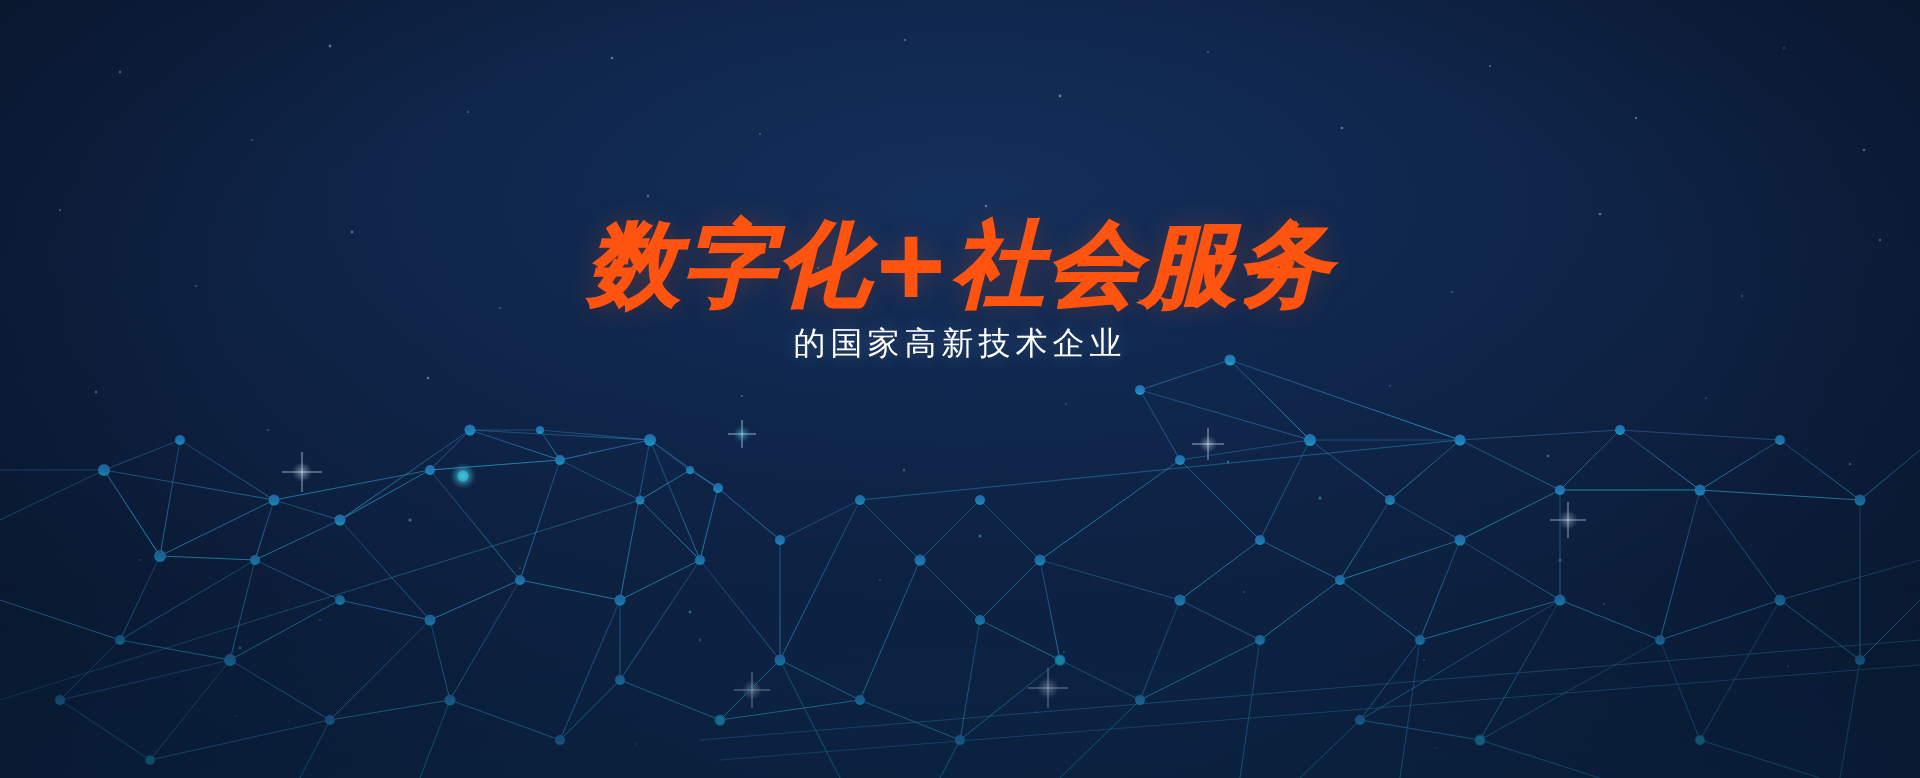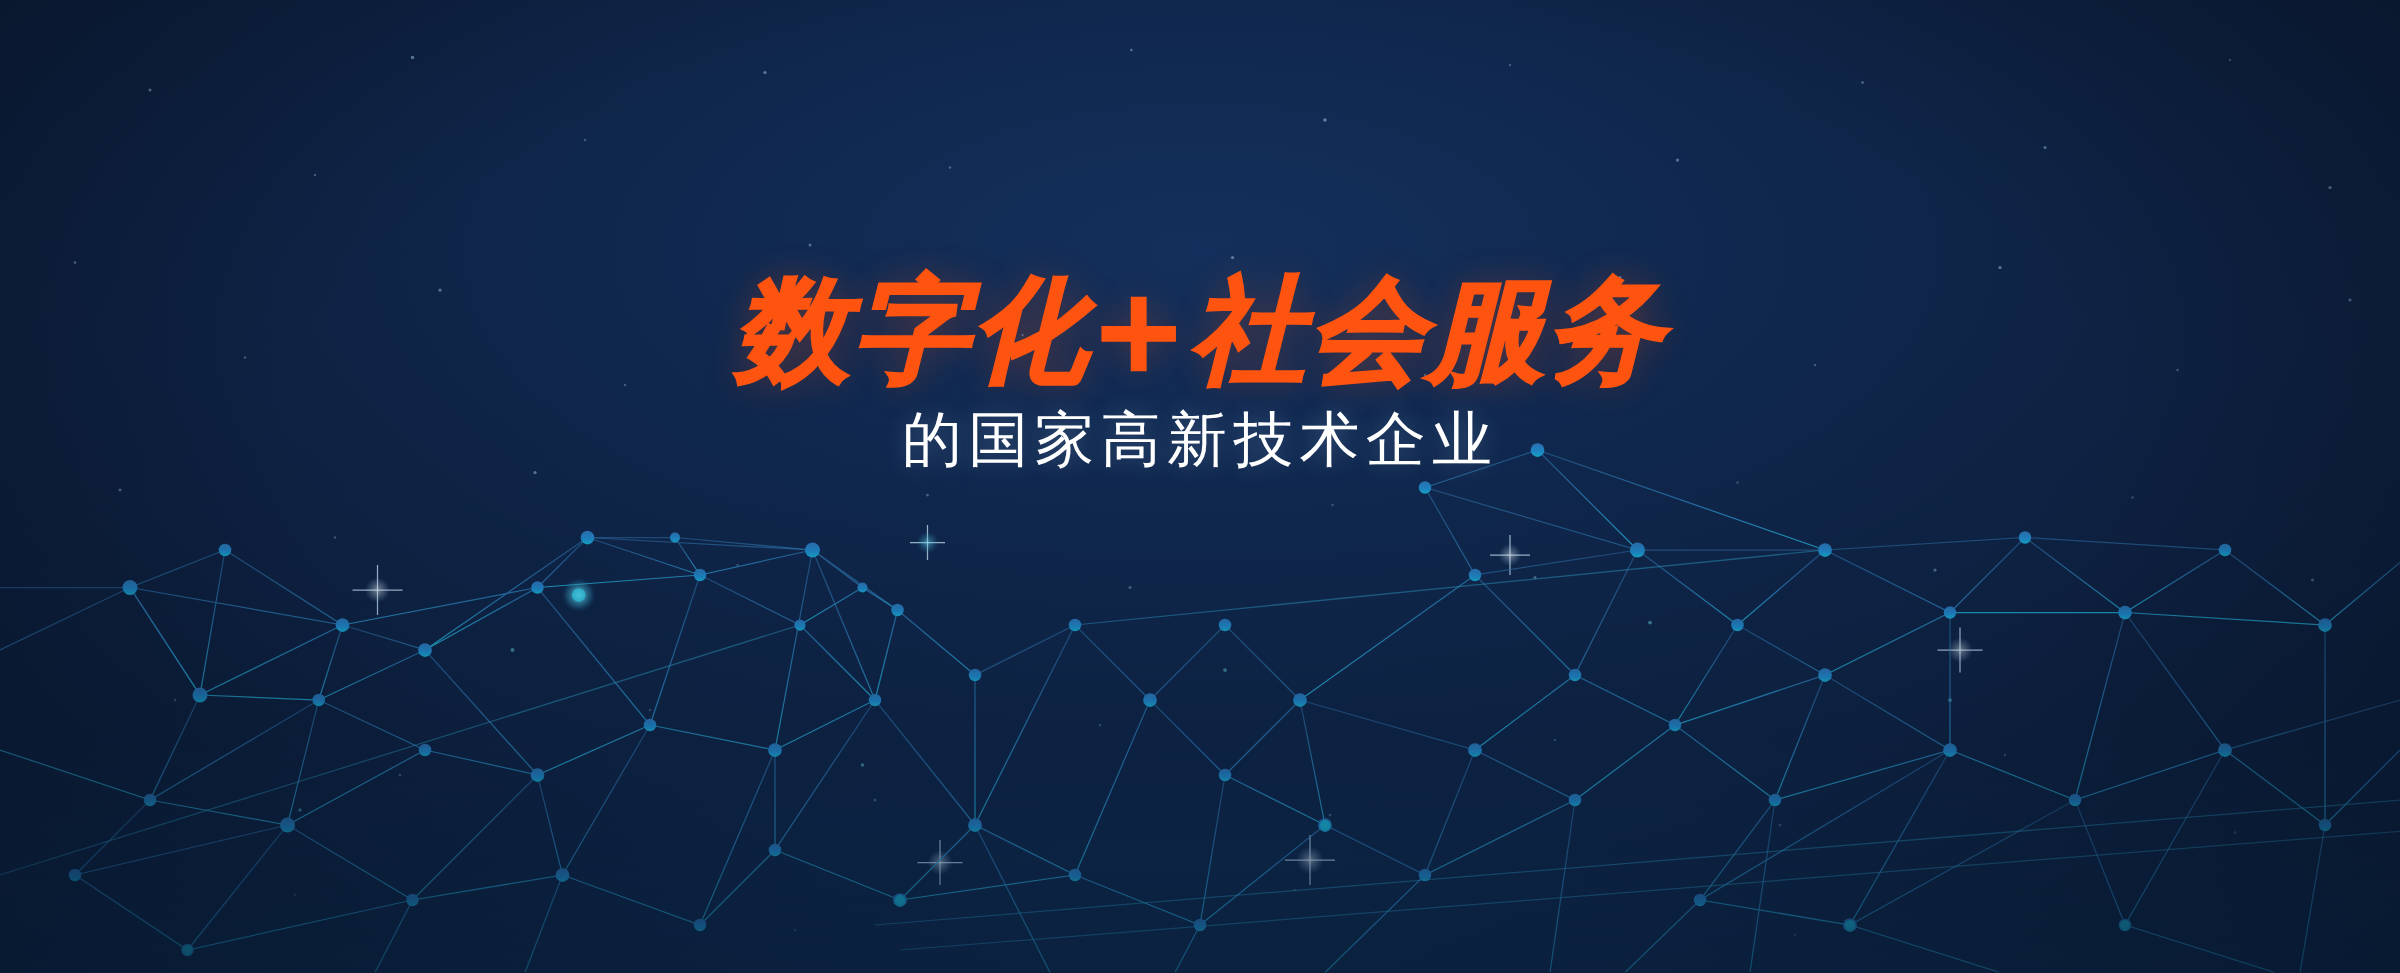--- a/index.html
+++ b/index.html
@@ -68,21 +68,21 @@
     font-style: italic;
     color: #ff5410;
     letter-spacing: 3px;
     text-shadow: 0 0 28px rgba(255,84,16,0.28);
     white-space: nowrap;
     -webkit-text-stroke: 2px #ff5410;
   }
   .subline {
     margin: 14px 0 0 0;
     font-family: "DejaVu Serif", "Liberation Serif", serif;
-    font-size: 48px;
+    font-size: 32px;
     line-height: 1.1;
     font-weight: 400;
     color: #ffffff;
     letter-spacing: 5px;
     white-space: nowrap;
     text-shadow: 0 0 18px rgba(180,215,255,0.25);
   }
 </style>
 </head>
 <body>

